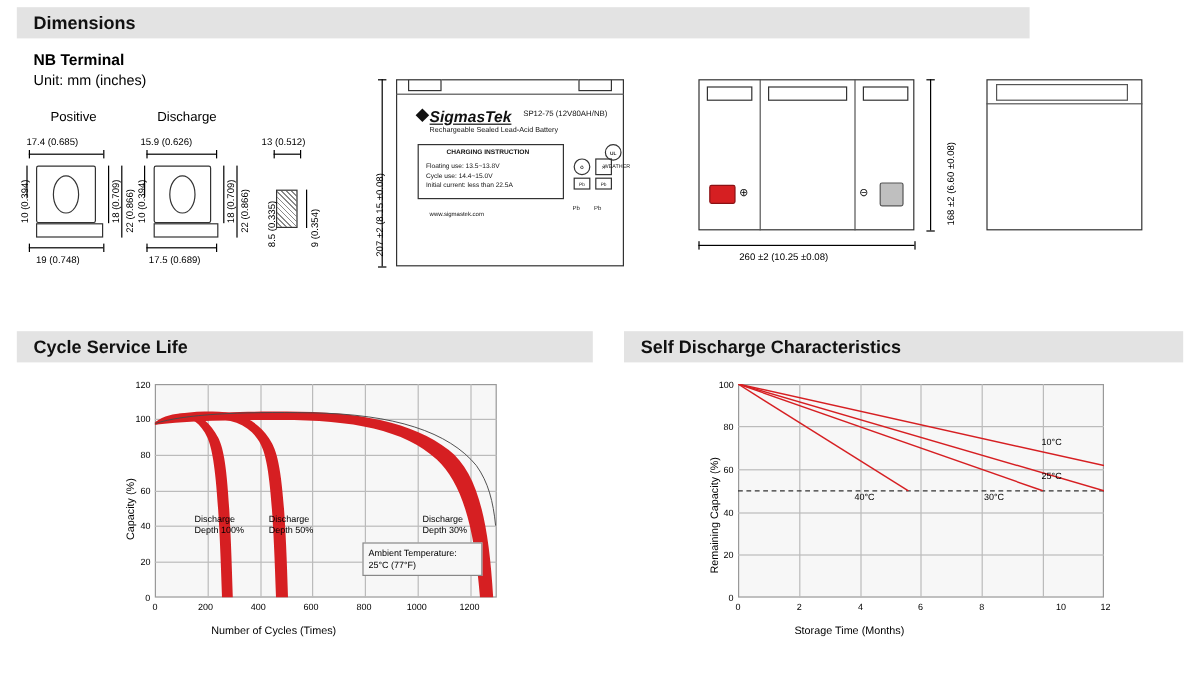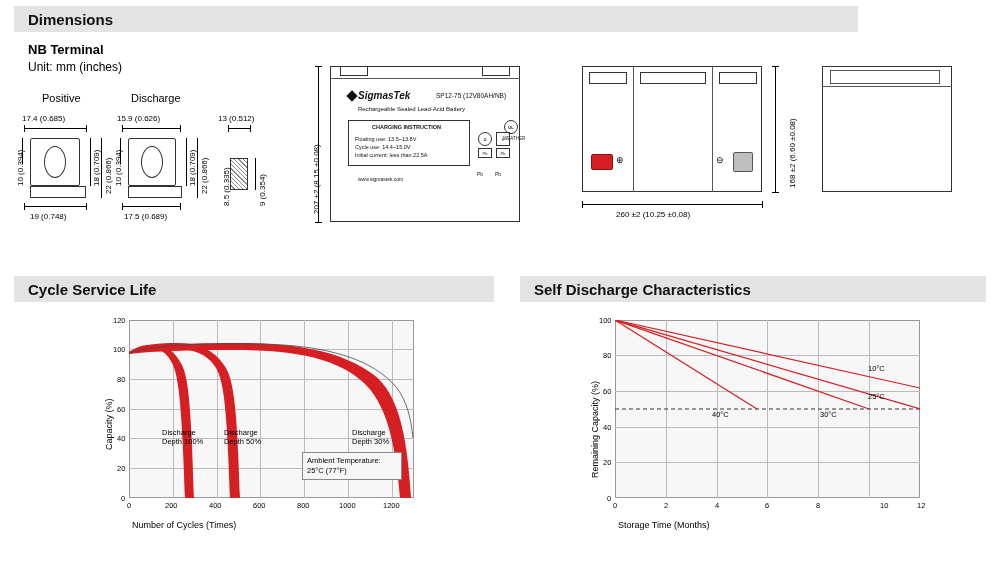--- a/index.html
+++ b/index.html
@@ -42,27 +42,27 @@
   .box{position:absolute;border:1px solid #333;box-sizing:border-box;background:#fff;}
 
   
   #cyc-header{position:absolute;left:14px;top:276px;width:480px;}
   #self-header{position:absolute;left:520px;top:276px;width:466px;}
 
   .chart-area{position:absolute;border:1px solid #999;box-sizing:border-box;background:#f7f7f7;}
   .grid-v{position:absolute;width:1px;background:#bbbbbb;}
   .grid-h{position:absolute;height:1px;background:#bbbbbb;}
   .tick-lbl{position:absolute;font-size:7.5px;color:#000;white-space:nowrap;}
-  .axis-title{position:absolute;font-size:9px;color:#000;white-space:nowrap;}
+  .axis-title{position:absolute;font-size:9px;color:#000;white-space:nowrap;margin-left:44px;}
   .axis-title-v{position:absolute;font-size:9px;color:#000;white-space:nowrap;transform-origin:0 0;transform:rotate(-90deg);}
   .ann{position:absolute;font-size:7.5px;color:#000;white-space:nowrap;line-height:1.25;}
   .ann-box{position:absolute;border:1px solid #888;background:#f7f7f7;font-size:7.5px;padding:3px 4px;line-height:1.3;box-sizing:border-box;}
 
   
-  .bat-brand{position:absolute;font-size:10px;font-weight:bold;font-style:italic;color:#111;}
+  .bat-brand{position:absolute;font-size:13px;font-weight:bold;font-style:italic;color:#111;text-decoration:underline;}
   .bat-model{position:absolute;font-size:6.5px;color:#111;}
   .bat-sub{position:absolute;font-size:6px;color:#111;}
   .bat-ci{position:absolute;font-size:5.5px;color:#111;line-height:1.45;}
   .bat-ci-t{position:absolute;font-size:5.5px;font-weight:bold;color:#111;}
   .bat-url{position:absolute;font-size:5px;color:#111;}
   .mini-icon{position:absolute;border:1px solid #333;box-sizing:border-box;font-size:4px;text-align:center;color:#222;}
 </style>
 </head>
 <body>
 

